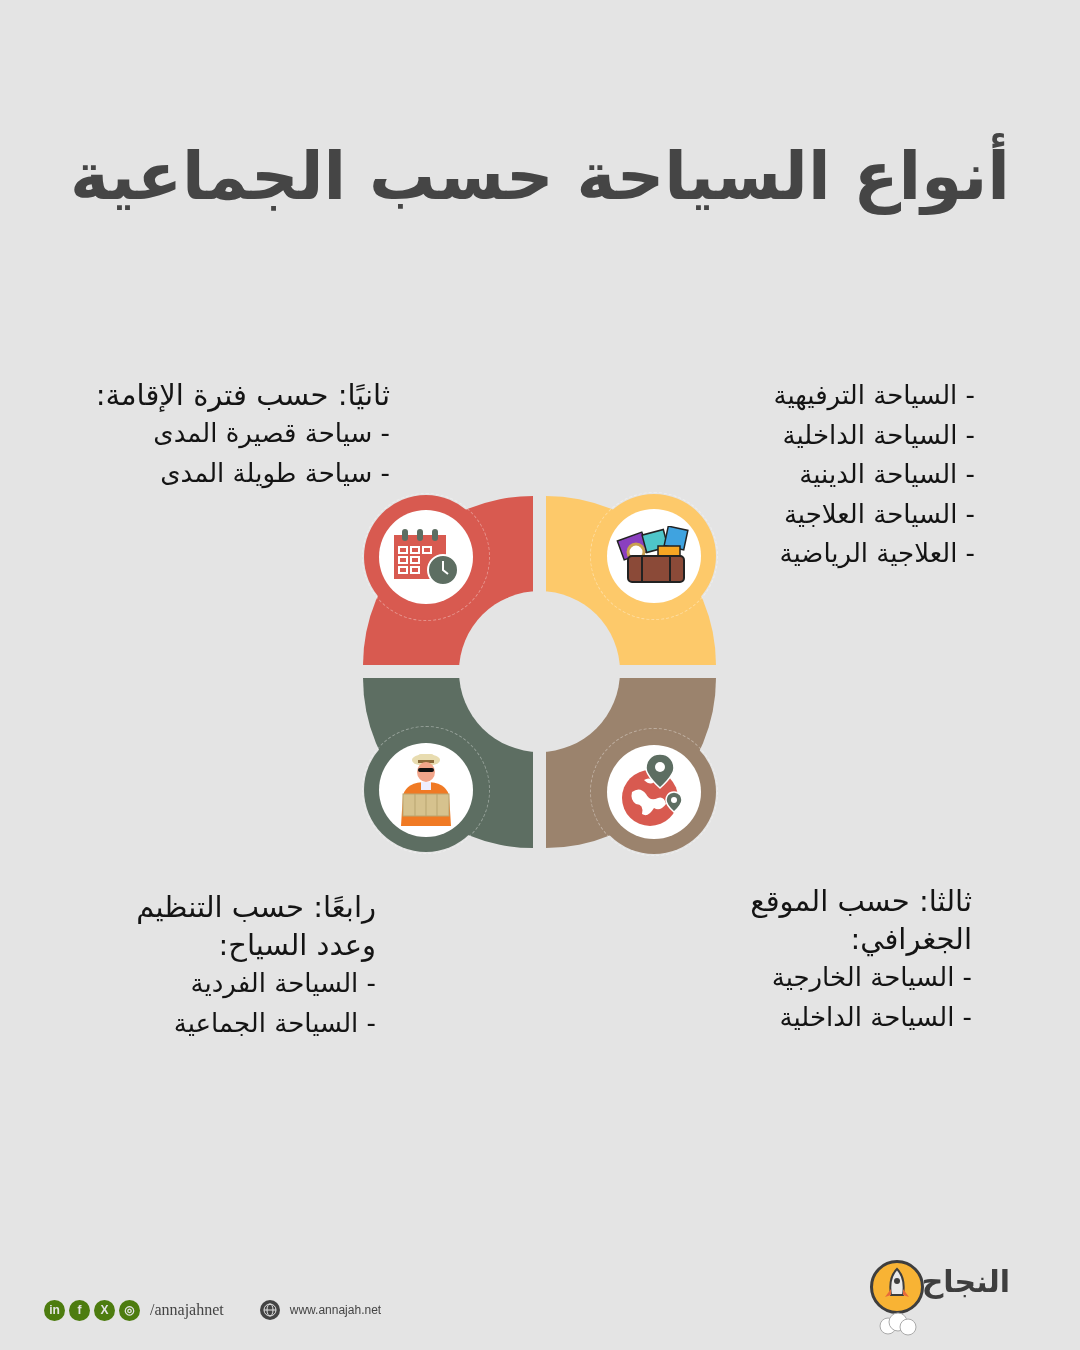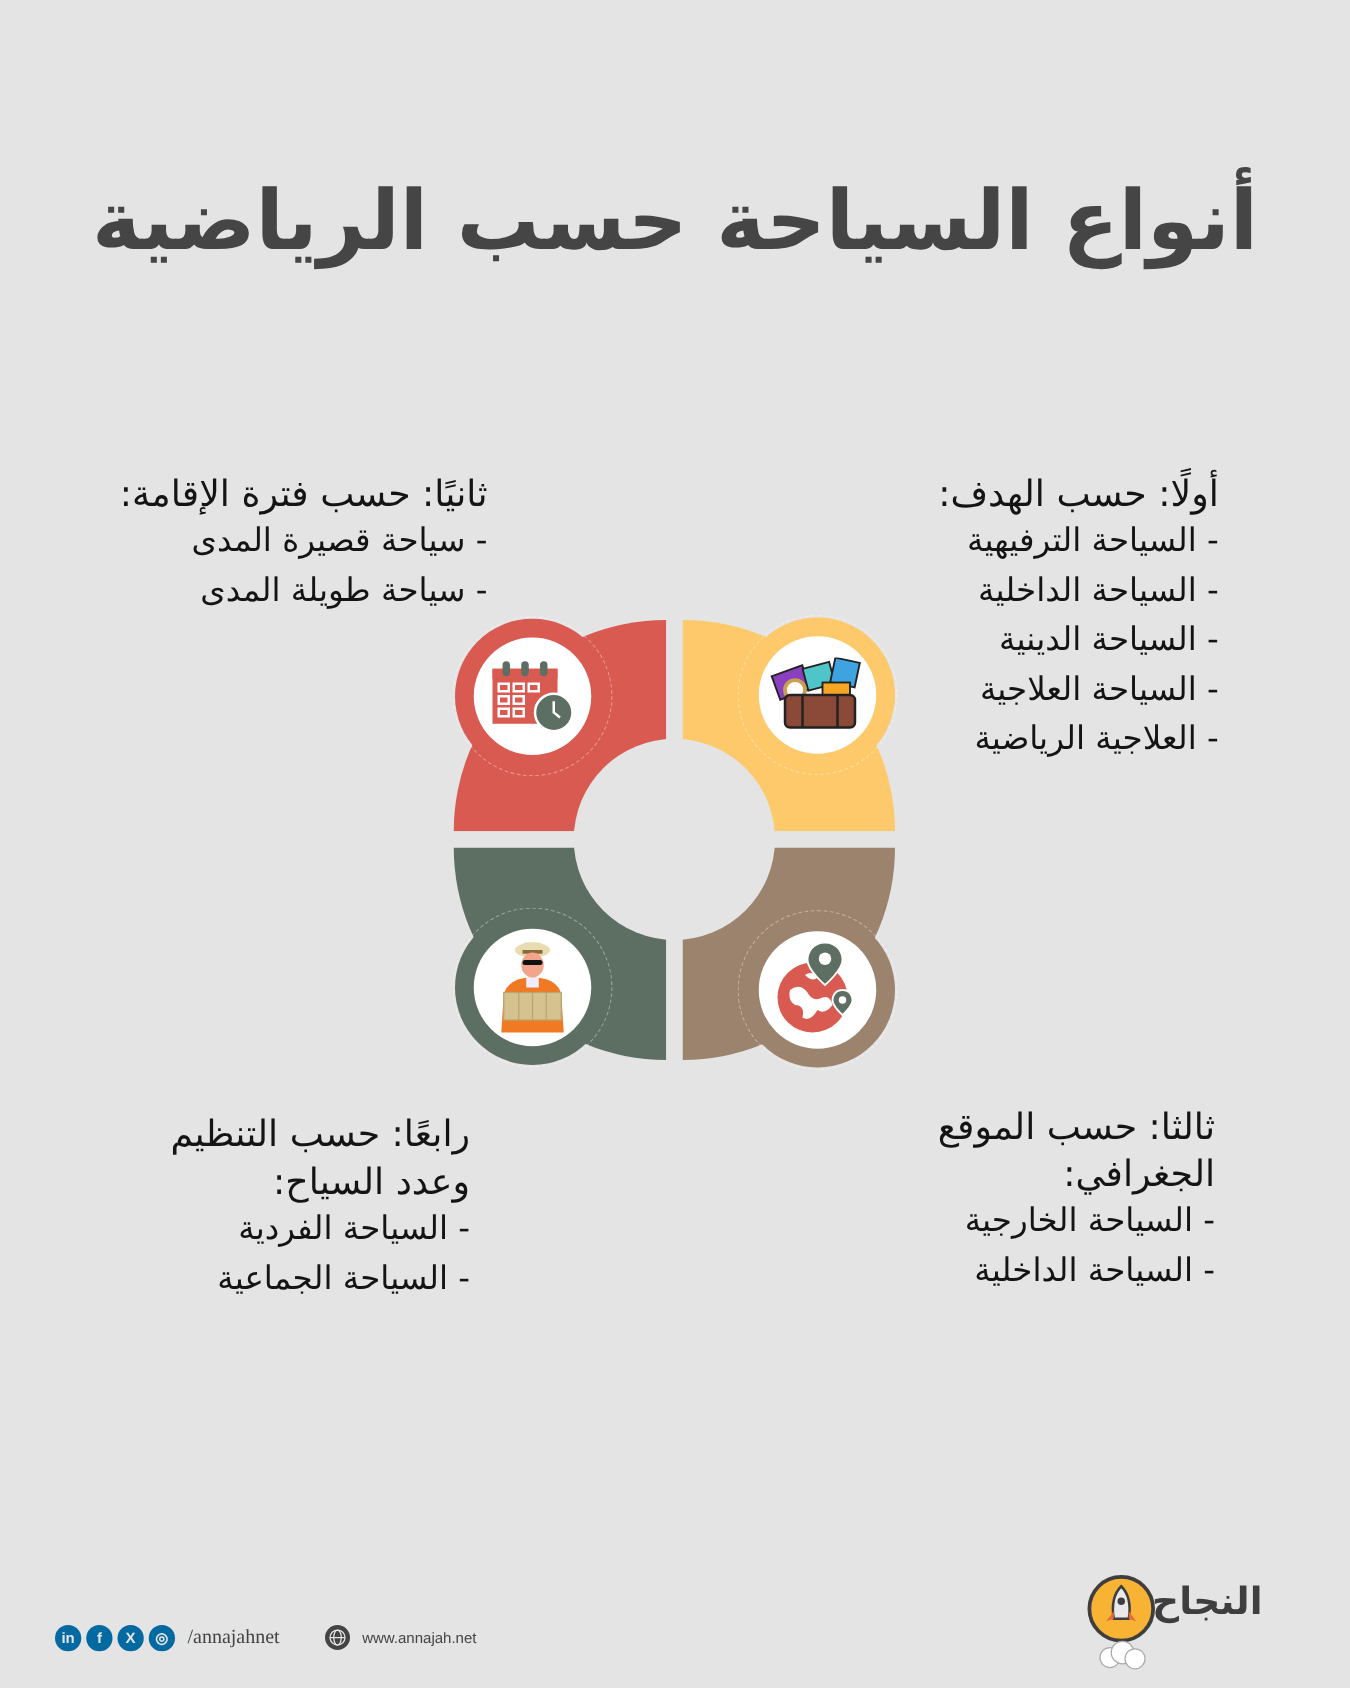--- a/index.html
+++ b/index.html
@@ -56,40 +56,39 @@
     width: 94px; height: 94px; border-radius: 50%; background: #ffffff;
     display: flex; align-items: center; justify-content: center; position: relative; z-index: 1;
   }
   .b-tl { left: 364px; top: 495px; background: #d85a50; }
   .b-tr { left: 592px; top: 494px; background: #fdc96a; }
   .b-bl { left: 364px; top: 728px; background: #5d6e62; }
   .b-br { left: 592px; top: 730px; background: #9b836d; }
 
   
   .footer { position: absolute; left: 44px; top: 1298px; height: 24px; display: flex; align-items: center; direction: ltr; }
-  .social { width: 21px; height: 21px; border-radius: 50%; background: #0369a1; color: #e4e4e4;
+  .social { width: 21px; height: 21px; border-radius: 50%; background: #4d7c0f; color: #e4e4e4;
     display: flex; align-items: center; justify-content: center; margin-right: 4px;
     font-family: "Liberation Sans", sans-serif; font-weight: bold; font-size: 12px; }
   .handle { font-family: Liberation Serif, serif; font-size: 16px; color: #444; margin-left: 6px; }
   .globe { width: 20px; height: 20px; border-radius: 50%; background: #444; margin-left: 36px; margin-right: 10px;
     display: flex; align-items: center; justify-content: center; }
   .site { font-family: "Liberation Sans", sans-serif; font-size: 12px; color: #444; }
 
   .logo { position: absolute; left: 868px; top: 1258px; width: 150px; height: 80px; direction: rtl; }
   .logo-text { position: absolute; right: 8px; top: 6px; font-family: "DejaVu Sans", sans-serif; font-weight: bold; font-size: 30px; color: #3e3e3e; }
   .logo-mark { position: absolute; left: 2px; top: 2px; width: 54px; height: 54px; border-radius: 50%;
     background: #f8b334; border: 3px solid #3e3e3e; box-sizing: border-box; }
 </style>
 </head>
 <body>
 
-<div class="title">أنواع السياحة حسب الرياضية</div>
+<div class="title">أنواع السياحة حسب الجماعية</div>
 
 <div class="section" id="sec1">
-  <div class="heading">أولًا: حسب الهدف:</div>
   <div class="item">- السياحة الترفيهية</div>
   <div class="item">- السياحة الداخلية</div>
   <div class="item">- السياحة الدينية</div>
   <div class="item">- السياحة العلاجية</div>
   <div class="item">- العلاجية الرياضية</div>
 </div>
 
 <div class="section" id="sec2">
   <div class="heading">ثانيًا: حسب فترة الإقامة:</div>
   <div class="item">- سياحة قصيرة المدى</div>

